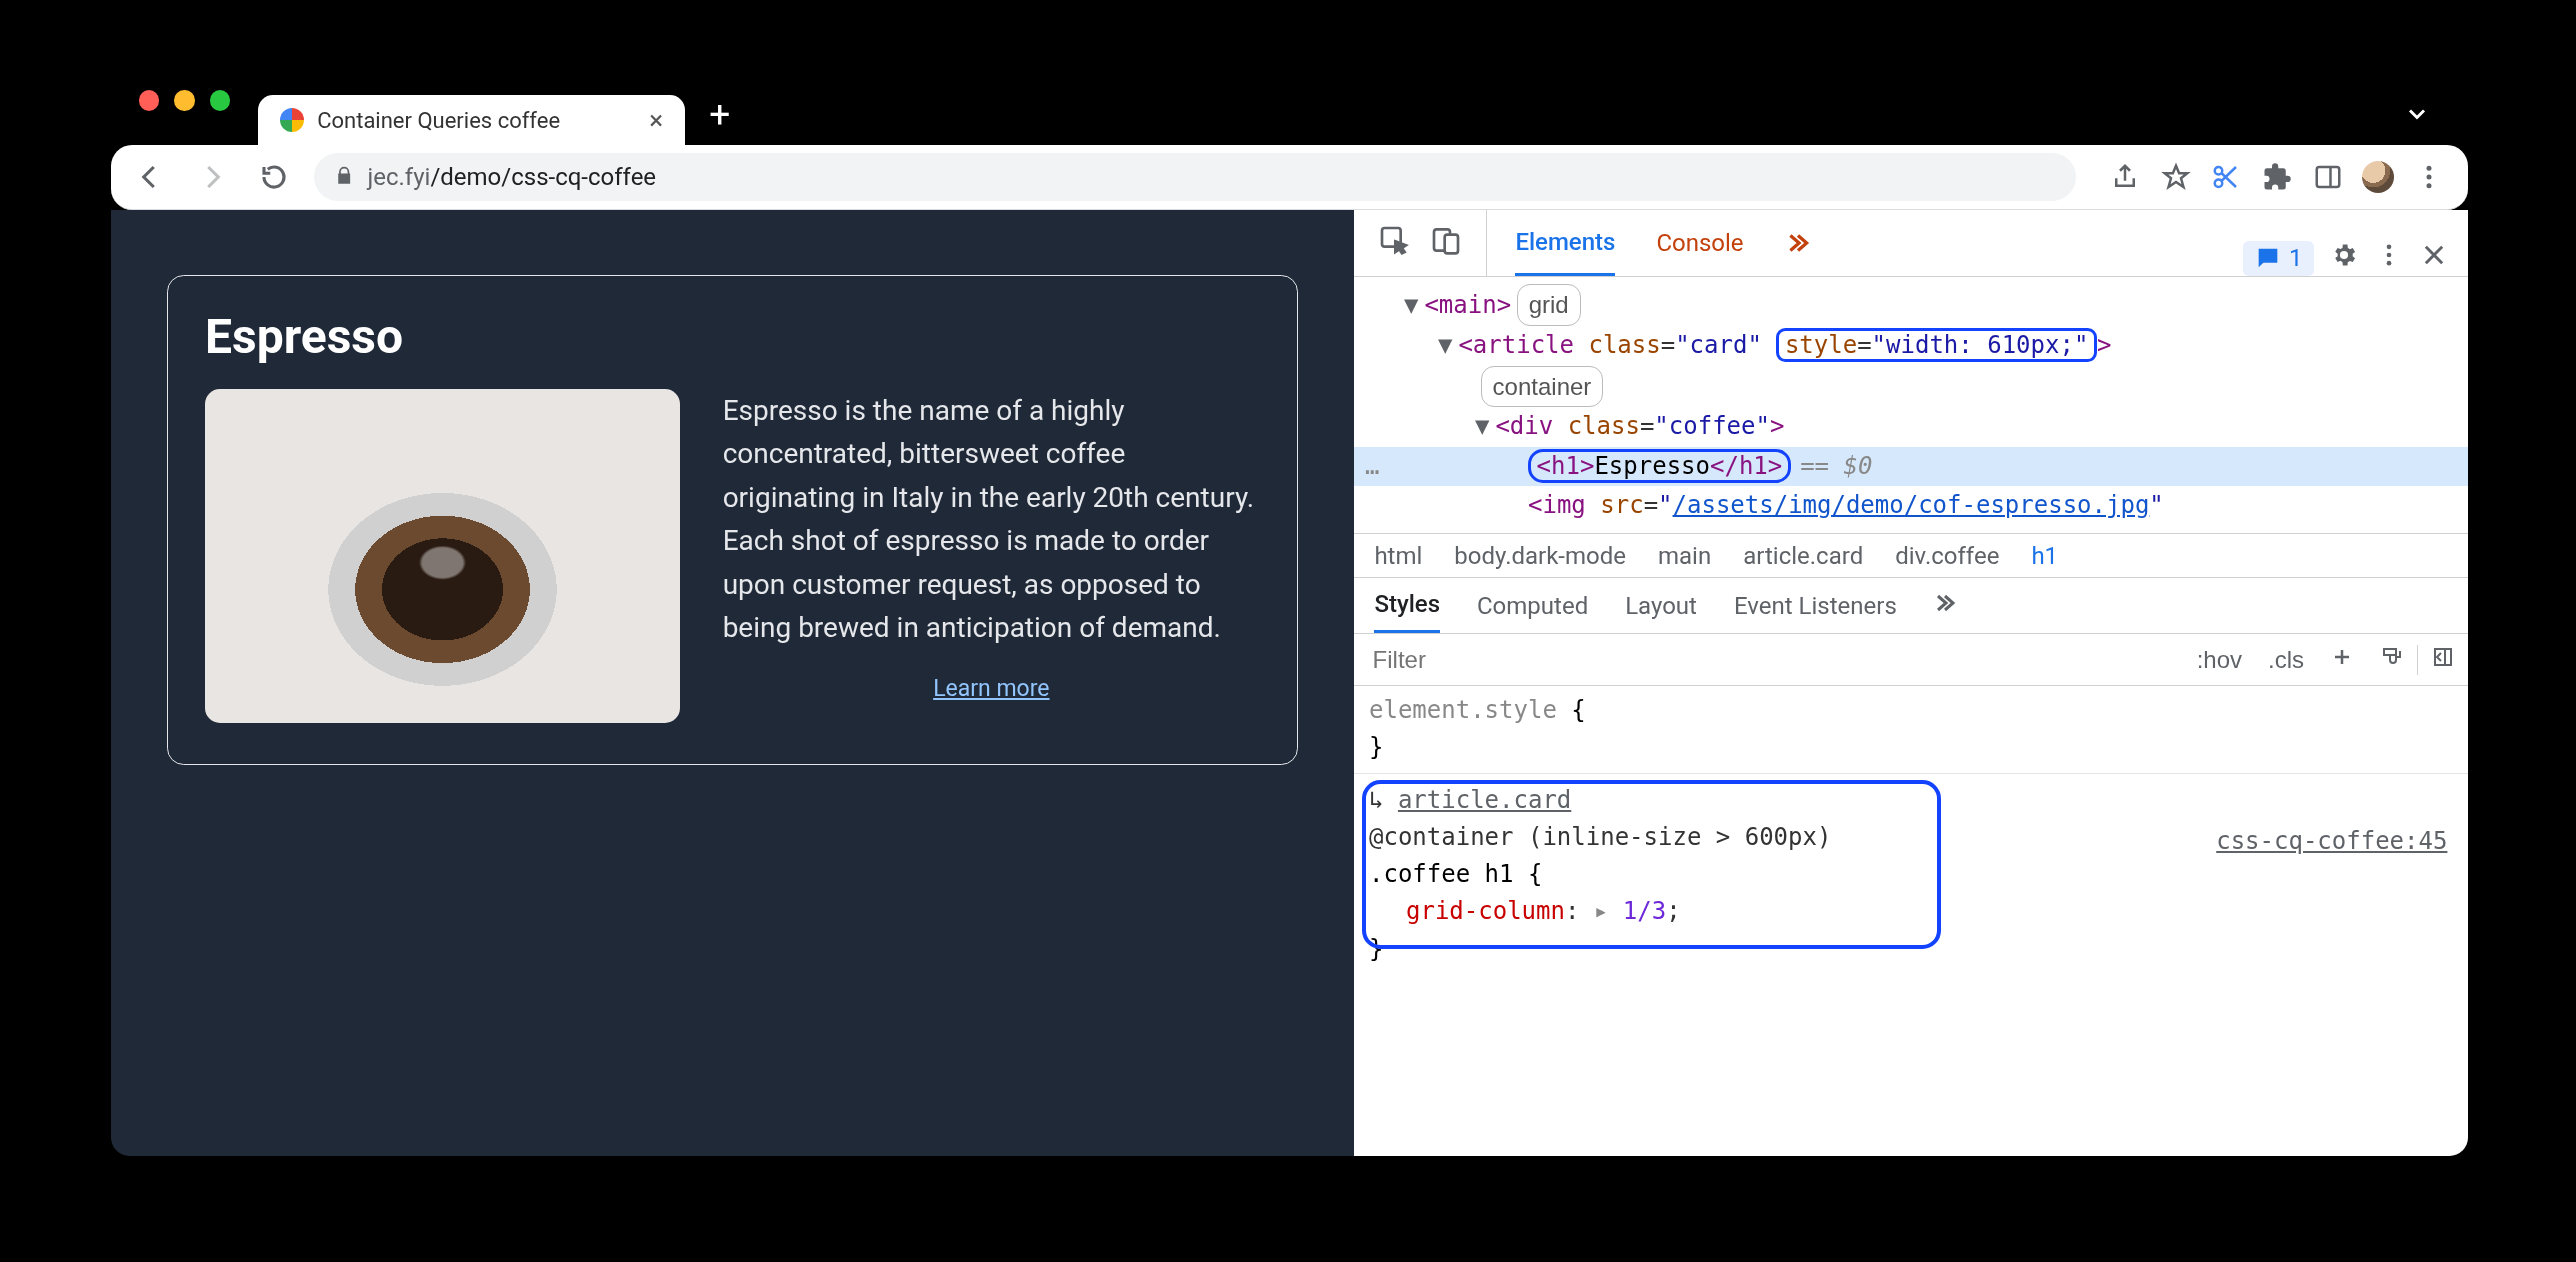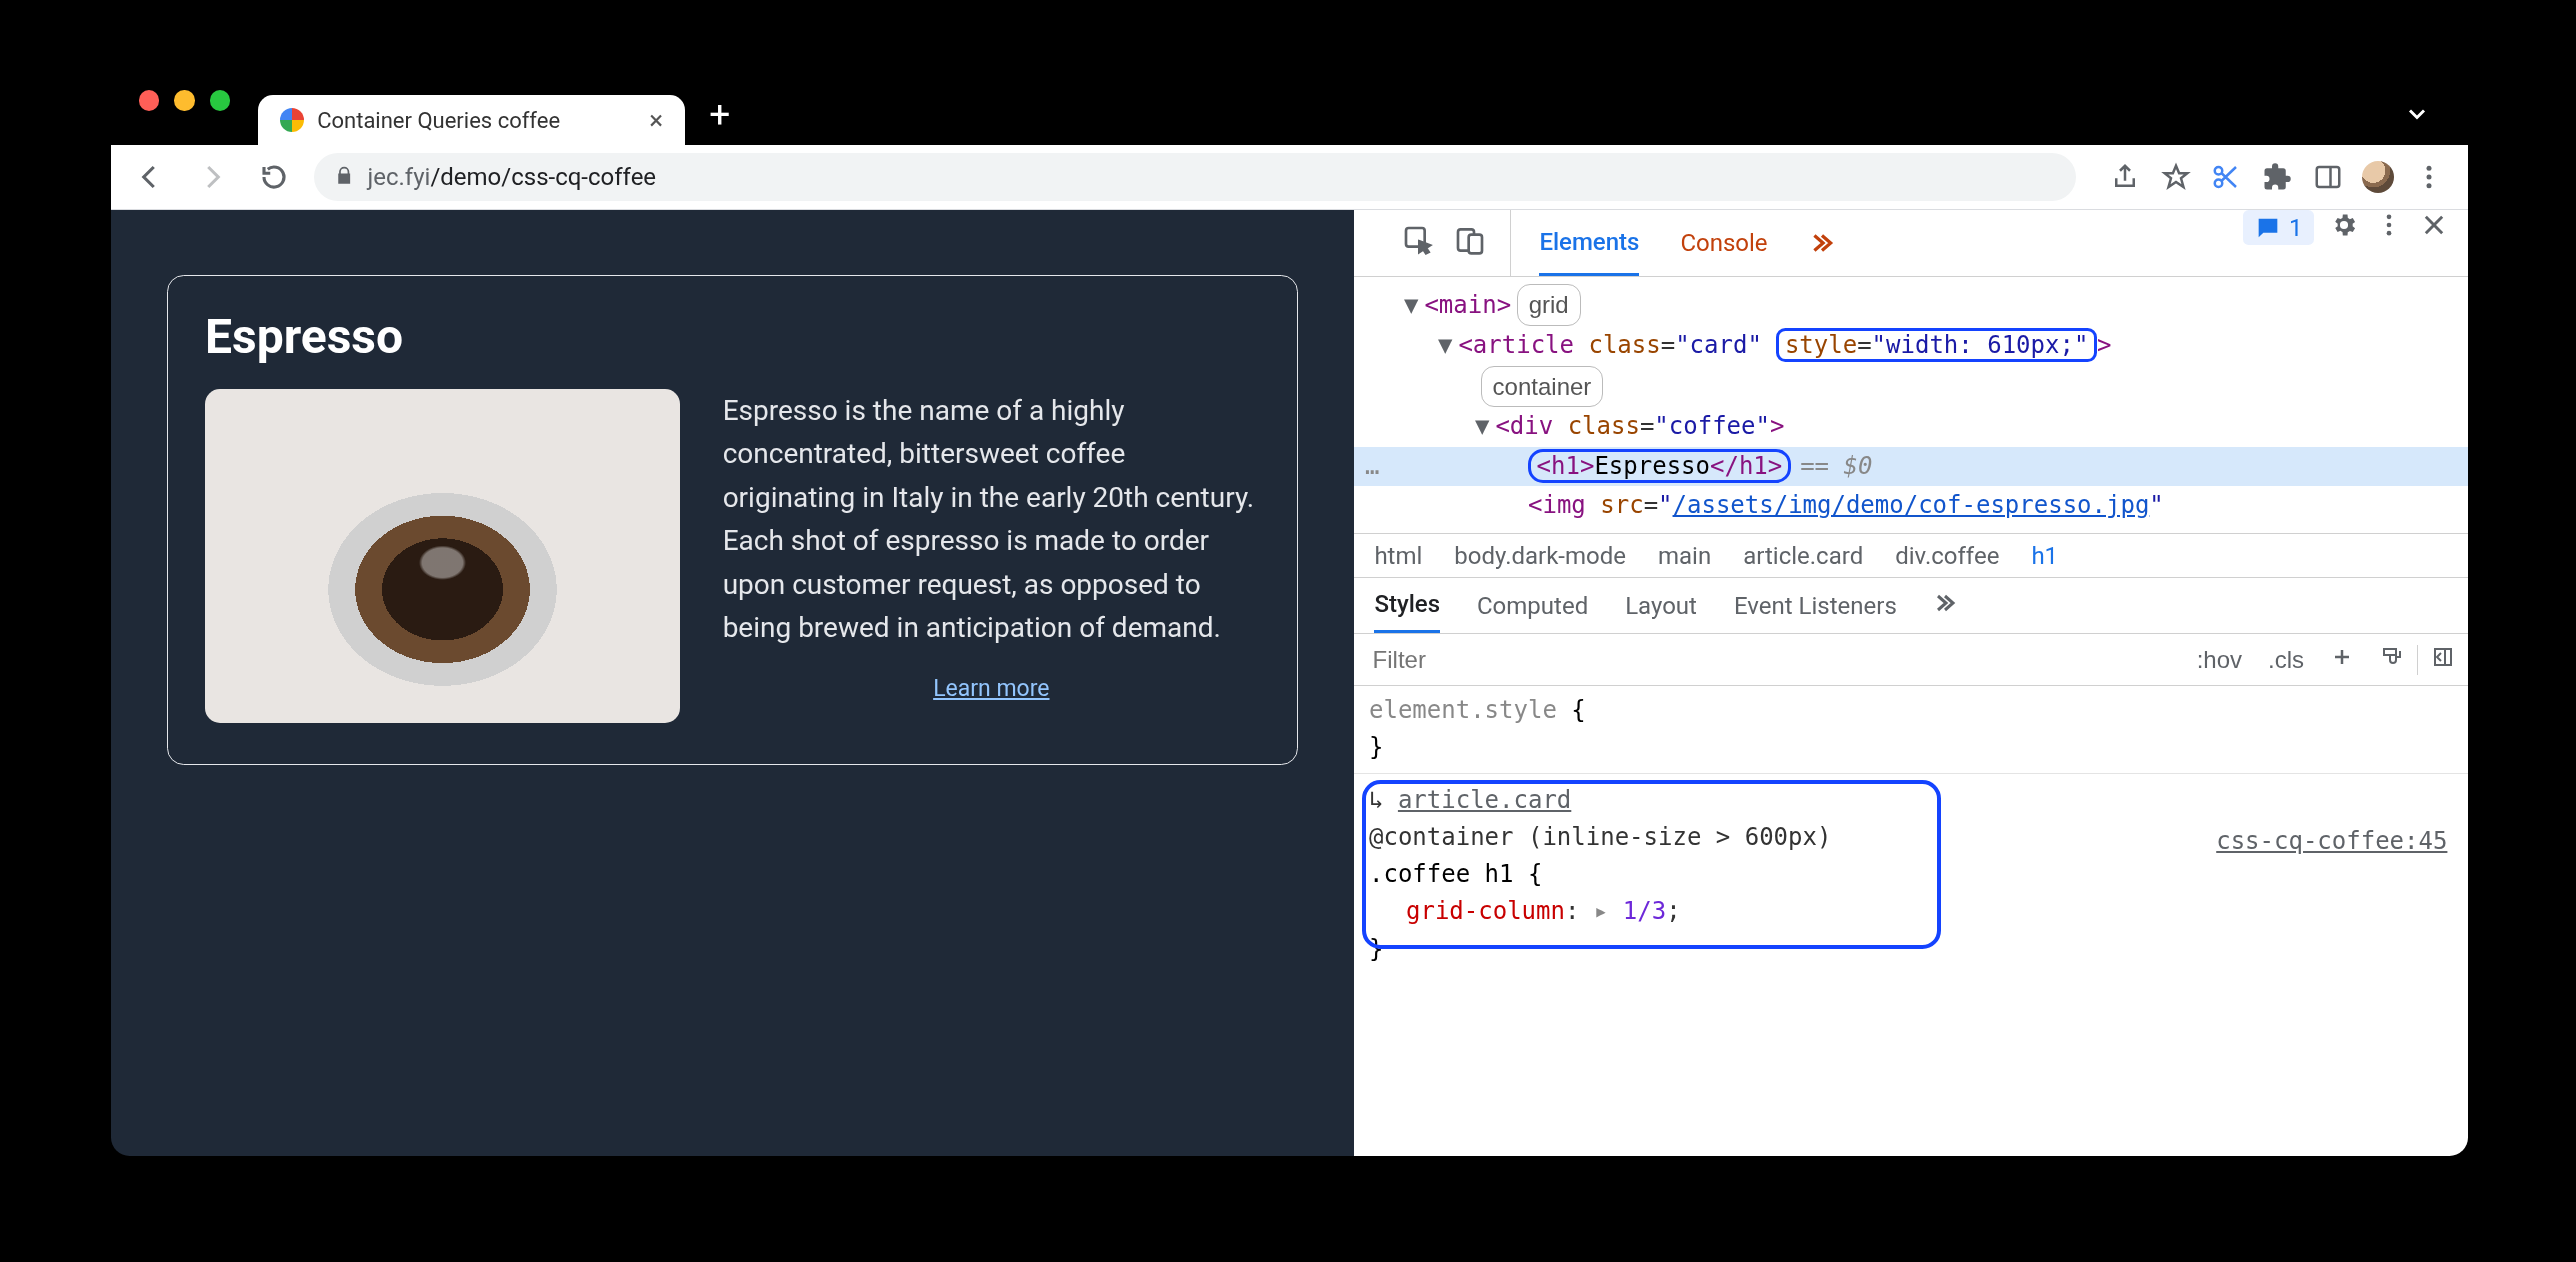--- a/index.html
+++ b/index.html
@@ -12,21 +12,21 @@
   .traffic { display:flex; gap:15px; align-items:center; padding:0 28px 20.4px 28px; align-self:center;}
   .traffic .dot { width:20.4px; height:20.4px; border-radius:50%; }
   .dot.red{background:#ff5f57;} .dot.yellow{background:#febc2e;} .dot.green{background:#28c840;}
   .tab { background:#fff; height:50px; border-radius:15px 15px 0 0; display:flex; align-items:center; gap:13px; padding:0 22px; font-size:22px; color:#333; min-width:427px; }
   .tab .favicon{width:24px;height:24px;border-radius:50%; background: conic-gradient(#ea4335 0 90deg,#fbbc05 0 180deg,#34a853 0 270deg,#4285f4 0);} 
   .tab .close{margin-left:auto; font-size:26px; color:#555;}
   .newtab { color:#fff; font-size:37px; padding:0 24px 9.3px; }
   .tab-overflow { margin-left:auto; color:#fff; padding:0 37px 13px; }
   .tab-overflow svg{width:28px;height:28px;}
 
-  .toolbar { height:65px; background:#fff; display:flex; align-items:center; gap:17px; padding:0 16.7px; border-bottom:0.9px solid #dadce0;}
+  .toolbar { height:65px; background:#fff; display:flex; align-items:center; gap:17px; padding:0 16.7px; border-bottom:0.9px solid #dadce0;border-radius:21px;}
   .tbtn { width:45px; height:45px; display:flex; align-items:center; justify-content:center; color:#5f6368; border-radius:50%;}
   .tbtn svg{width:30px;height:30px;}
   .omnibox { flex:1; height:48px; background:#f1f3f4; border-radius:24px; display:flex; align-items:center; padding:0 20.4px; gap:13px; color:#5f6368; font-size:24px;}
   .omnibox .lock svg{width:20.4px;height:20.4px;}
   .omnibox .url{color:#202124;}
   .omnibox .url .host{color:#5f6368;}
   .right-icons{display:flex; align-items:center; gap:5.6px; padding-left:9.3px;}
   .avatar{width:32px;height:32px;border-radius:50%; background: radial-gradient(circle at 35% 30%, #e8c9a8 0 40%, #8a6a4f 0 55%, #5e4a3a 0);} 
 
   .content{display:flex; height:calc(100% - 69px - 65px);}
@@ -36,21 +36,21 @@
   .card { border:1.9px solid #e5e7eb; border-radius:16.7px; padding:32px 37px 41px; width:100%; }
   .card h1 { color:#fff; font-size:48px; font-weight:700; margin-bottom:24px; }
   .cardrow{display:flex; gap:43px;}
   .coffee-img{ width:492px; height:334px; border-radius:15px; background: radial-gradient(ellipse at 50% 60%, #2a1b12 0 18%, #6b4a2f 0 26%, #d0d0d0 0 34%, #e9e5e2 0 100%); position:relative; overflow:hidden;}
   .coffee-img::before{content:""; position:absolute; inset:0; background: radial-gradient(ellipse at 50% 52%, rgba(255,255,255,.4) 0 6%, transparent 7%);}
   .desc{color:#e5e7eb; font-size:28px; line-height:1.55; max-width:557px;}
   .learn{display:block; text-align:center; margin-top:26px; color:#93c5fd; text-decoration:underline; font-size:23px;}
 
   
   .devtools{ flex:1; background:#fff; display:flex; flex-direction:column; font-size:24px; color:#333;}
-  .dt-top{height:67px; display:flex; align-items:flex-start; border-bottom:0.9px solid #d0d0d0;padding-left:24px;}
+  .dt-top{height:67px; display:flex; align-items:flex-end; border-bottom:0.9px solid #d0d0d0;}
   .dt-left-icons{display:flex; gap:20.4px; padding:0 24px; align-items:center; border-right:0.9px solid #d0d0d0; height:100%;}
   .dt-left-icons svg{width:32px;height:32px;color:#5f6368;}
   .dt-tabs{display:flex; align-items:center; gap:41px; padding:0 28px; height:100%;}
   .dt-tab{color:#c2410c; height:100%; display:flex; align-items:center;}
   .dt-tab.active{color:#1a73e8; border-bottom:3.7px solid #1a73e8; font-weight:500;}
   .dt-top-right{margin-left:auto; display:flex; align-items:center; gap:16.7px; padding:0 20.4px;}
   .issue-badge{display:flex;align-items:center;gap:7.4px;background:#e8f0fe;color:#1a73e8;border-radius:5.6px;padding:3.7px 11px;font-size:24px;}
   .dt-top-right svg{width:28px;height:28px;color:#5f6368;}
 
   .dom{font-family: ui-monospace, Menlo, Consolas, monospace; font-size:24px; padding:7.4px 0 7.4px 0; line-height:1.65; overflow:hidden;}

